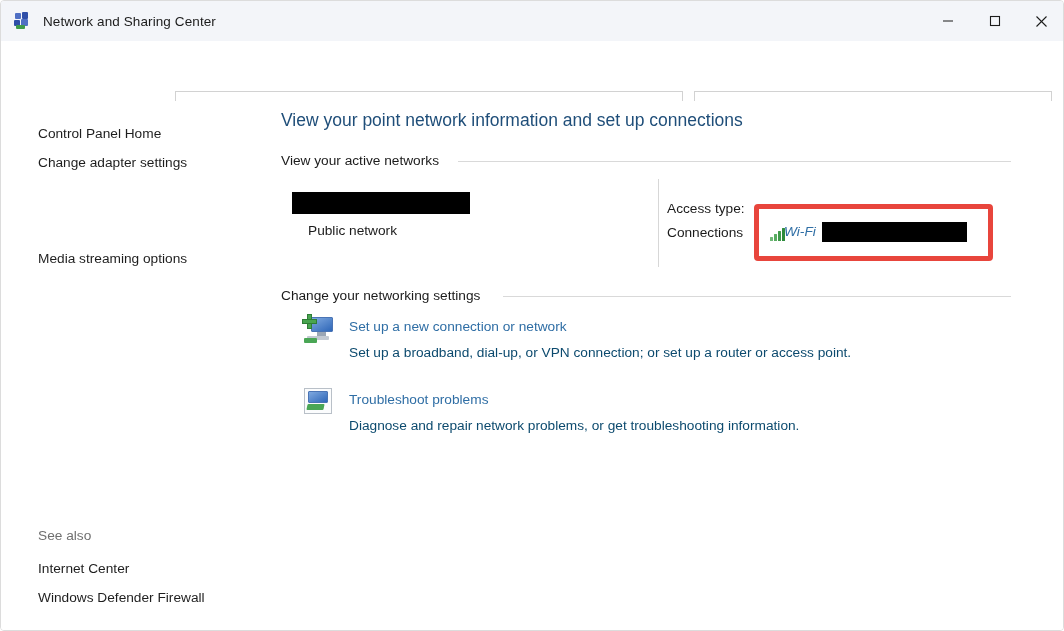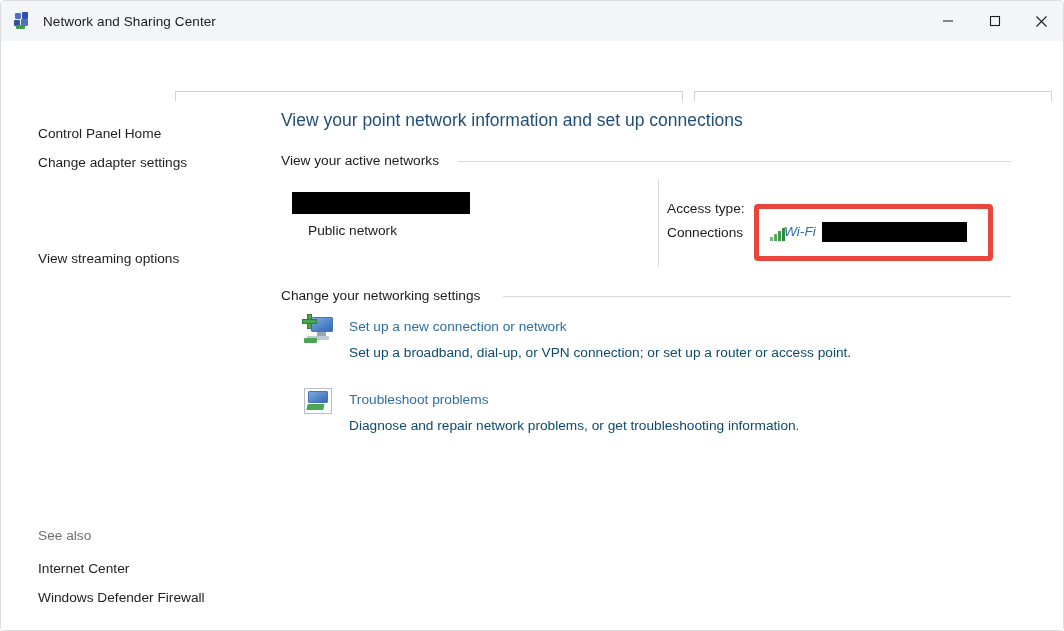--- a/index.html
+++ b/index.html
@@ -468,21 +468,21 @@
         </svg>
       </div>
     </div>
   </div>
 
   <div class="content">
 
     <div class="sidebar">
       <span class="side-link home">Control Panel Home</span>
       <span class="side-link l1">Change adapter settings</span>
-      <span class="side-link l3">View streaming options</span>
+      <span class="side-link l3">Media streaming options</span>
 
       <span class="seealso-title">See also</span>
       <span class="side-link sa1">Internet Center</span>
       <span class="side-link sa2">Windows Defender Firewall</span>
     </div>
 
     <div class="main">
 
       <div class="page-title">View your point network information and set up connections</div>
 

